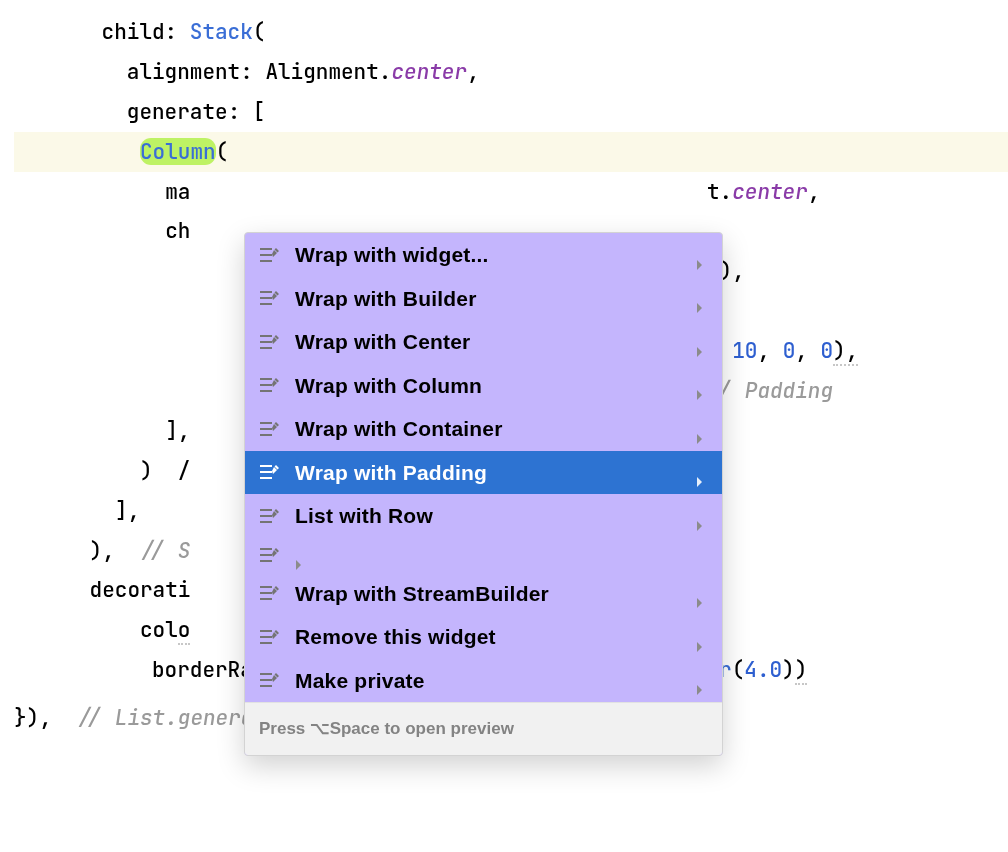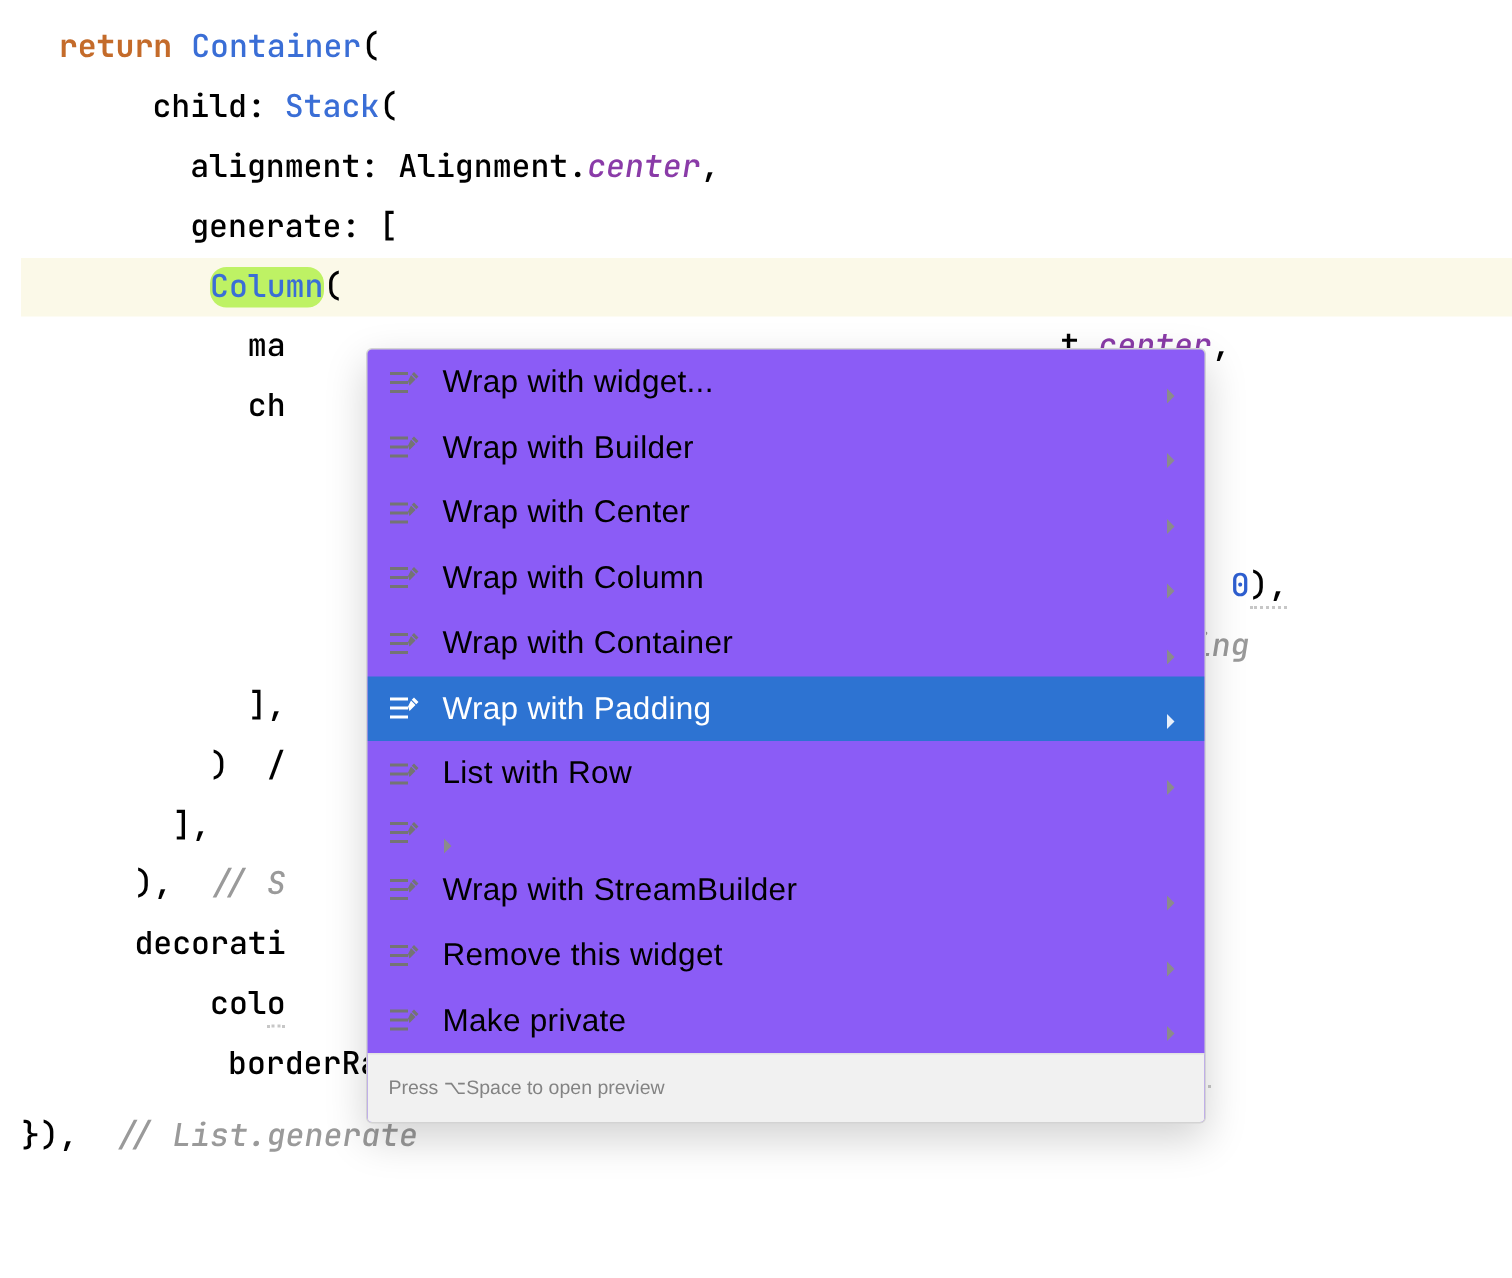--- a/index.html
+++ b/index.html
@@ -38,27 +38,28 @@
     .str { color: #0a7b3e; }
     .comment { color: #9a9a9a; font-style: italic; }
     .warn-underline {
       border-bottom: 2px dotted #c7c7c7;
     }
 
     .popup {
       position: absolute;
       left: 244px;
       top: 232px;
-      width: 560px;
-      background: #8b5cf6;
+      width: 479px;
+      background: #c4b5fd;
       border: 1px solid #d3d3d3;
       box-shadow: 0 10px 28px rgba(0,0,0,0.18);
       border-radius: 4px;
       font-size: 21px;
       overflow: hidden;
+      font-weight: bold;
     }
     .popup-item {
       display: flex;
       align-items: center;
       padding: 6px 16px 6px 14px;
       gap: 14px;
       cursor: default;
       line-height: 1.5;
     }
     .popup-item.selected {
@@ -82,31 +83,30 @@
     .chevron {
       width: 10px;
       height: 14px;
     }
     .chevron svg { fill: #8b8b8b; }
     .popup-item.selected .chevron svg { fill: #e7effa; }
     .popup-footer {
       background: #f1f1f1;
       color: #838383;
       font-family: -apple-system, BlinkMacSystemFont, "Segoe UI", Helvetica, Arial, sans-serif;
-      font-size: 13px;
+      font-size: 17px;
       padding: 10px 14px;
       border-top: 1px solid #e2e2e2;
     }
   </style>
 </head>
 <body>
 
 <div class="code-area">
 
-  <div class="line">  <span class="kw">return</span> <span class="type">Container</span>(</div>
 
   <div class="line">      <span class="prop">child</span>: <span class="type">Stack</span>(</div>
 
   <div class="line">        <span class="prop">alignment</span>: <span>Alignment</span>.<span class="member">center</span>,</div>
 
   <div class="line">        <span class="prop">generate</span>: [</div>
 
   <div class="line highlighted-line">          <span class="selected-word type">Column</span>(</div>
 
   <div class="line">            <span>ma</span>                                         <span>t.</span><span class="member">center</span>,</div>

